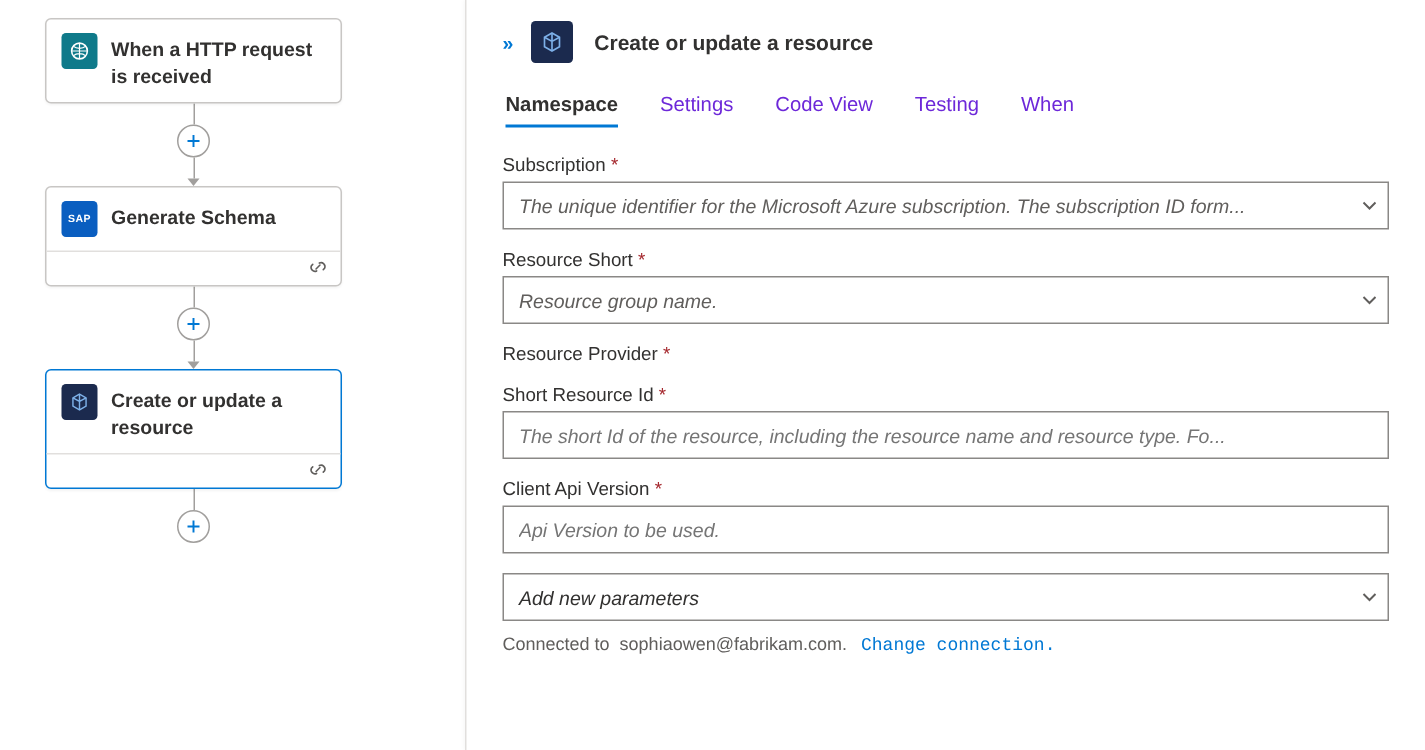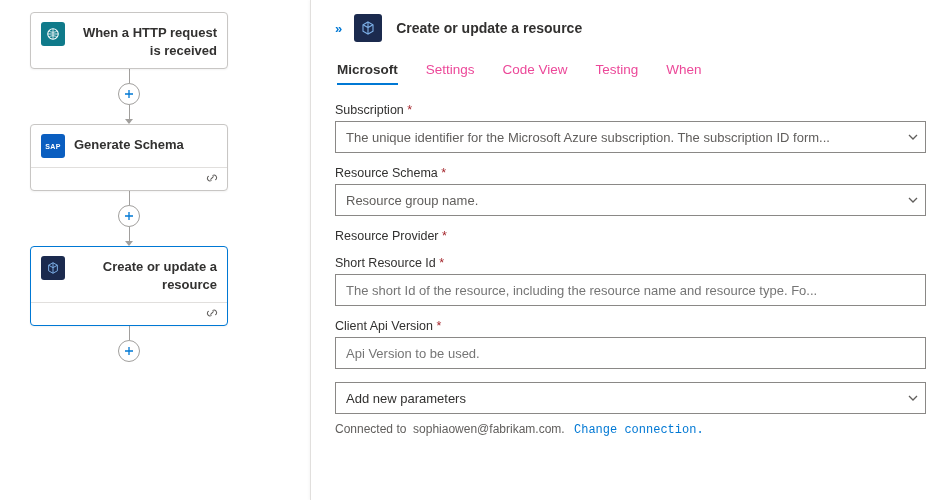--- a/index.html
+++ b/index.html
@@ -19,21 +19,20 @@
     position: relative;
   }
   .card {
     width: 198px;
     background: #fff;
     border: 1px solid #c8c6c4;
     border-radius: 4px;
     box-shadow: 0 1px 2px rgba(0,0,0,0.05);
     position: relative;
     margin-left: 4px;
-    text-align: right;
   }
   .card.selected { border: 1.5px solid #0078d4; }
   .card-header {
     display: flex;
     align-items: flex-start;
     padding: 9px 10px 9px 10px;
     gap: 9px;
   }
   .card-icon {
     width: 24px; height: 24px;
@@ -125,21 +124,21 @@
     display: flex;
     gap: 28px;
     border-bottom: none;
     margin-bottom: 18px;
     padding-left: 2px;
   }
   .tab {
     font-size: 13.5px;
     padding-bottom: 6px;
     cursor: pointer;
-    color: #ec4899;
+    color: #6d28d9;
   }
   .tab.active {
     font-weight: 600;
     border-bottom: 2.5px solid #0078d4;
     color: #323130;
   }
 
   .field { margin-bottom: 13px; }
   .field-label {
     font-size: 12.5px;
@@ -156,22 +155,23 @@
     padding: 0 28px 0 10px;
     font-size: 13px;
     color: #605e5c;
     font-family: inherit;
     position: relative;
     display: flex;
     align-items: center;
     white-space: nowrap;
     overflow: hidden;
     text-overflow: ellipsis;
-  }
-  .field-input.italic { }
+    font-style: italic;
+  }
+  .field-input.italic { font-style: italic; }
   .select-wrap { position: relative; }
   .select-caret {
     position: absolute;
     right: 7px; top: 50%;
     transform: translateY(-50%);
     color: #605e5c;
     pointer-events: none;
   }
   .footer-conn {
     font-size: 12px;
@@ -271,41 +271,41 @@
     <div class="panel-icon">
       <svg width="16" height="16" viewBox="0 0 16 16">
           <path d="M8 2l5 2.8v6.4L8 14l-5-2.8V4.8z" fill="none" stroke="#7db0e8" stroke-width="1.1"></path>
           <path d="M8 2v12M3 4.8l5 2.8 5-2.8" fill="none" stroke="#7db0e8" stroke-width="1.1"></path>
         </svg>
     </div>
     <div class="panel-title">Create or update a resource</div>
   </div>
 
   <div class="tabs">
-    <div class="tab active">Microsoft</div>
+    <div class="tab active">Namespace</div>
     <div class="tab">Settings</div>
     <div class="tab">Code View</div>
     <div class="tab">Testing</div>
     <div class="tab">When</div>
   </div>
 
   <div class="field">
     <label class="field-label"><span>Subscription</span> <span class="req">*</span></label>
     <div class="select-wrap">
       <div class="field-input italic">The unique identifier for the  Microsoft Azure subscription. The subscription ID form...</div>
       <span class="select-caret">
           <svg width="12" height="12" viewBox="0 0 12 12">
             <path d="M2 4l4 4 4-4" fill="none" stroke="#605e5c" stroke-width="1.3"></path>
           </svg>
         </span>
     </div>
   </div>
 
   <div class="field">
-    <label class="field-label"><span>Resource Schema</span> <span class="req">*</span></label>
+    <label class="field-label"><span>Resource Short</span> <span class="req">*</span></label>
     <div class="select-wrap">
       <div class="field-input italic">Resource group name.</div>
       <span class="select-caret">
           <svg width="12" height="12" viewBox="0 0 12 12">
             <path d="M2 4l4 4 4-4" fill="none" stroke="#605e5c" stroke-width="1.3"></path>
           </svg>
         </span>
     </div>
   </div>
 

